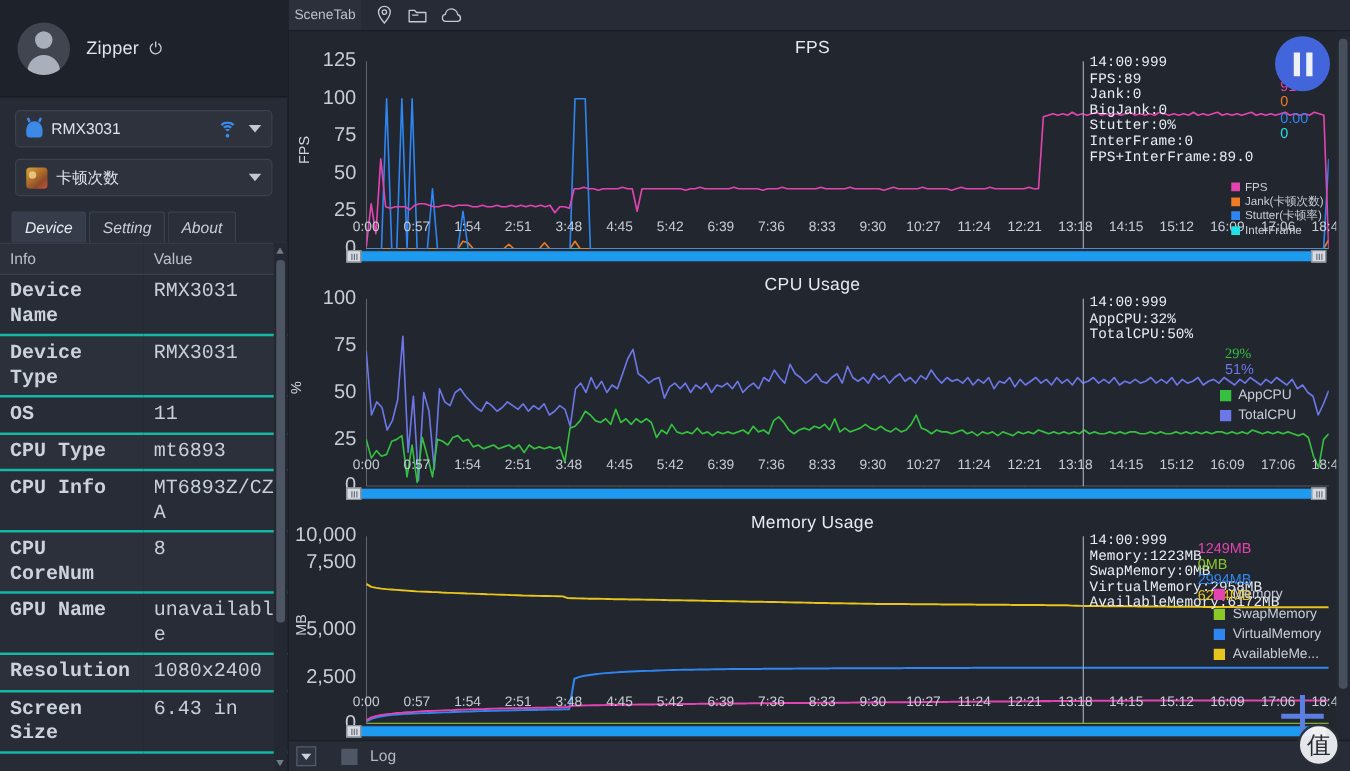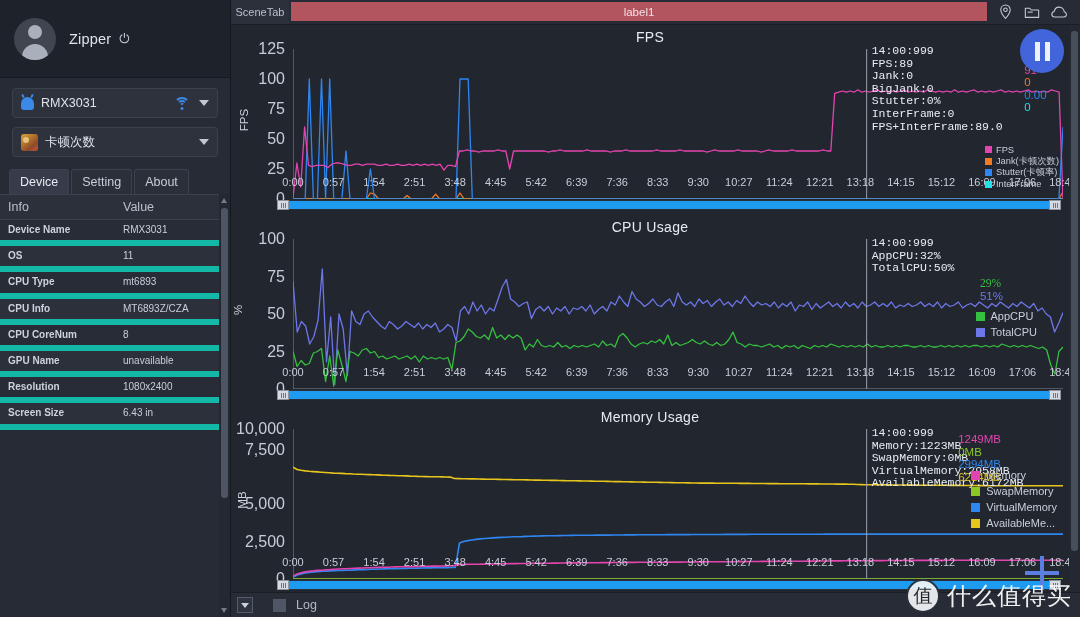--- a/index.html
+++ b/index.html
@@ -96,41 +96,41 @@
   .wifi .b { width: 10px; height: 10px; top: 3px; }
   .wifi .c { width: 5px;  height: 5px;  top: 6px; }
   .wifi .dot { position:absolute; left:50%; transform:translateX(-50%); bottom:-1px;
                width:3px;height:3px;border-radius:50%;background:#3b8ae8;border:none;}
   .caret {
     width: 0; height: 0; flex: none;
     border-left: 5px solid transparent; border-right: 5px solid transparent;
     border-top: 6px solid #c2c8d2;
   }
 
-  .tabs { display: flex; padding: 3px 9px 0 9px; gap: 2px; }
+  .tabs { display: flex; padding: 3px 9px 0 9px; gap: 2px; font-style: italic; }
   .tab {
     font-size: 12.5px; color: #c8ced8;
     padding: 5px 10px 5px 10px;
     border: 1px solid #3b414d; border-bottom: none;
     border-radius: 3px 3px 0 0;
     background: #2a2f3a; cursor: pointer;
   }
   .tab.active { background: #363c49; color: #e6eaf1; }
 
   .tablewrap { flex: 1; overflow: hidden; position: relative; }
   table.info { width: 100%; border-collapse: collapse; table-layout: fixed; }
   table.info th {
     text-align: left; font-weight: normal; color: #b9c0cb; font-size: 12.5px;
     padding: 5px 8px; background: #2b303b;
     border-top: 1px solid #3b414d; border-bottom: 1px solid #3b414d;
   }
   table.info td {
-    color: #c9cfda; font-size: 10px; padding: 4px 8px;
-    border-bottom: 6px solid #14b8a6; vertical-align: top;
-    word-break: break-all; line-height: 1.22;
+    color: #c9cfda; font-size: 16px; padding: 4px 8px;
+    border-bottom: 2px solid #14b8a6; vertical-align: top;
+    word-break: break-all; line-height: 1.22; font-family: Liberation Mono, monospace;
   }
   table.info td.k { color: #ccd2dc; font-weight: bold; width: 105px; word-break: normal;}
   table.info tr:nth-child(odd) td { background: #272c36; }
   table.info tr:nth-child(even) td { background: #2b303b; }
   .vscroll {
     position: absolute; right: 0; top: 0; width: 11px; height: 100%;
     background: #242832; cursor: pointer;
   }
   .vscroll .arrowup, .vscroll .arrowdn {
     position: absolute; left: 2px; width: 0; height: 0;
@@ -333,20 +333,24 @@
             <th>Info</th>
             <th>Value</th>
           </tr>
         </thead>
         <tbody id="info-body">
             <tr>
               <td class="k">Device Name</td>
               <td>RMX3031</td>
             </tr>
             <tr>
+              <td class="k">Device Type</td>
+              <td>RMX3031</td>
+            </tr>
+            <tr>
               <td class="k">OS</td>
               <td>11</td>
             </tr>
             <tr>
               <td class="k">CPU Type</td>
               <td>mt6893</td>
             </tr>
             <tr>
               <td class="k">CPU Info</td>
               <td>MT6893Z/CZA</td>
@@ -374,21 +378,20 @@
         <div class="thumb"></div>
         <div class="arrowdn"></div>
       </div>
     </div>
   </div>
 
   <div class="main">
 
     <div class="topbar">
       <div class="scenetab">SceneTab</div>
-      <div class="labelbar">label1</div>
       <div class="topicons">
         <svg width="15" height="16" viewBox="0 0 16 18">
           <path d="M8 1.2c-3 0-5.3 2.3-5.3 5.2 0 3.9 5.3 9.8 5.3 9.8s5.3-5.9 5.3-9.8c0-2.9-2.3-5.2-5.3-5.2z" fill="none" stroke="#c6ccd6" stroke-width="1.2"></path>
           <circle cx="8" cy="6.4" r="2" fill="none" stroke="#c6ccd6" stroke-width="1.2"></circle>
         </svg>
         <svg width="16" height="15" viewBox="0 0 18 16">
           <path d="M1.5 13.5V3.2h5l1.6 2h8.4v8.3z" fill="none" stroke="#c6ccd6" stroke-width="1.2" stroke-linejoin="round"></path>
           <path d="M4.2 7.6h5.6" stroke="#c6ccd6" stroke-width="1.2"></path>
         </svg>
         <svg width="18" height="14" viewBox="0 0 20 14">
@@ -770,17 +773,16 @@
     <div class="bottombar">
       <div class="logtoggle">
           <i></i>
         </div>
       <div class="logchip"></div>
       <div class="logtext">Log</div>
     </div>
 
     <div class="watermark">
       <div class="wm-circle">值</div>
-      <div class="wm-text">什么值得买</div>
     </div>
 
   </div>
 </div>
 
 </body></html>

